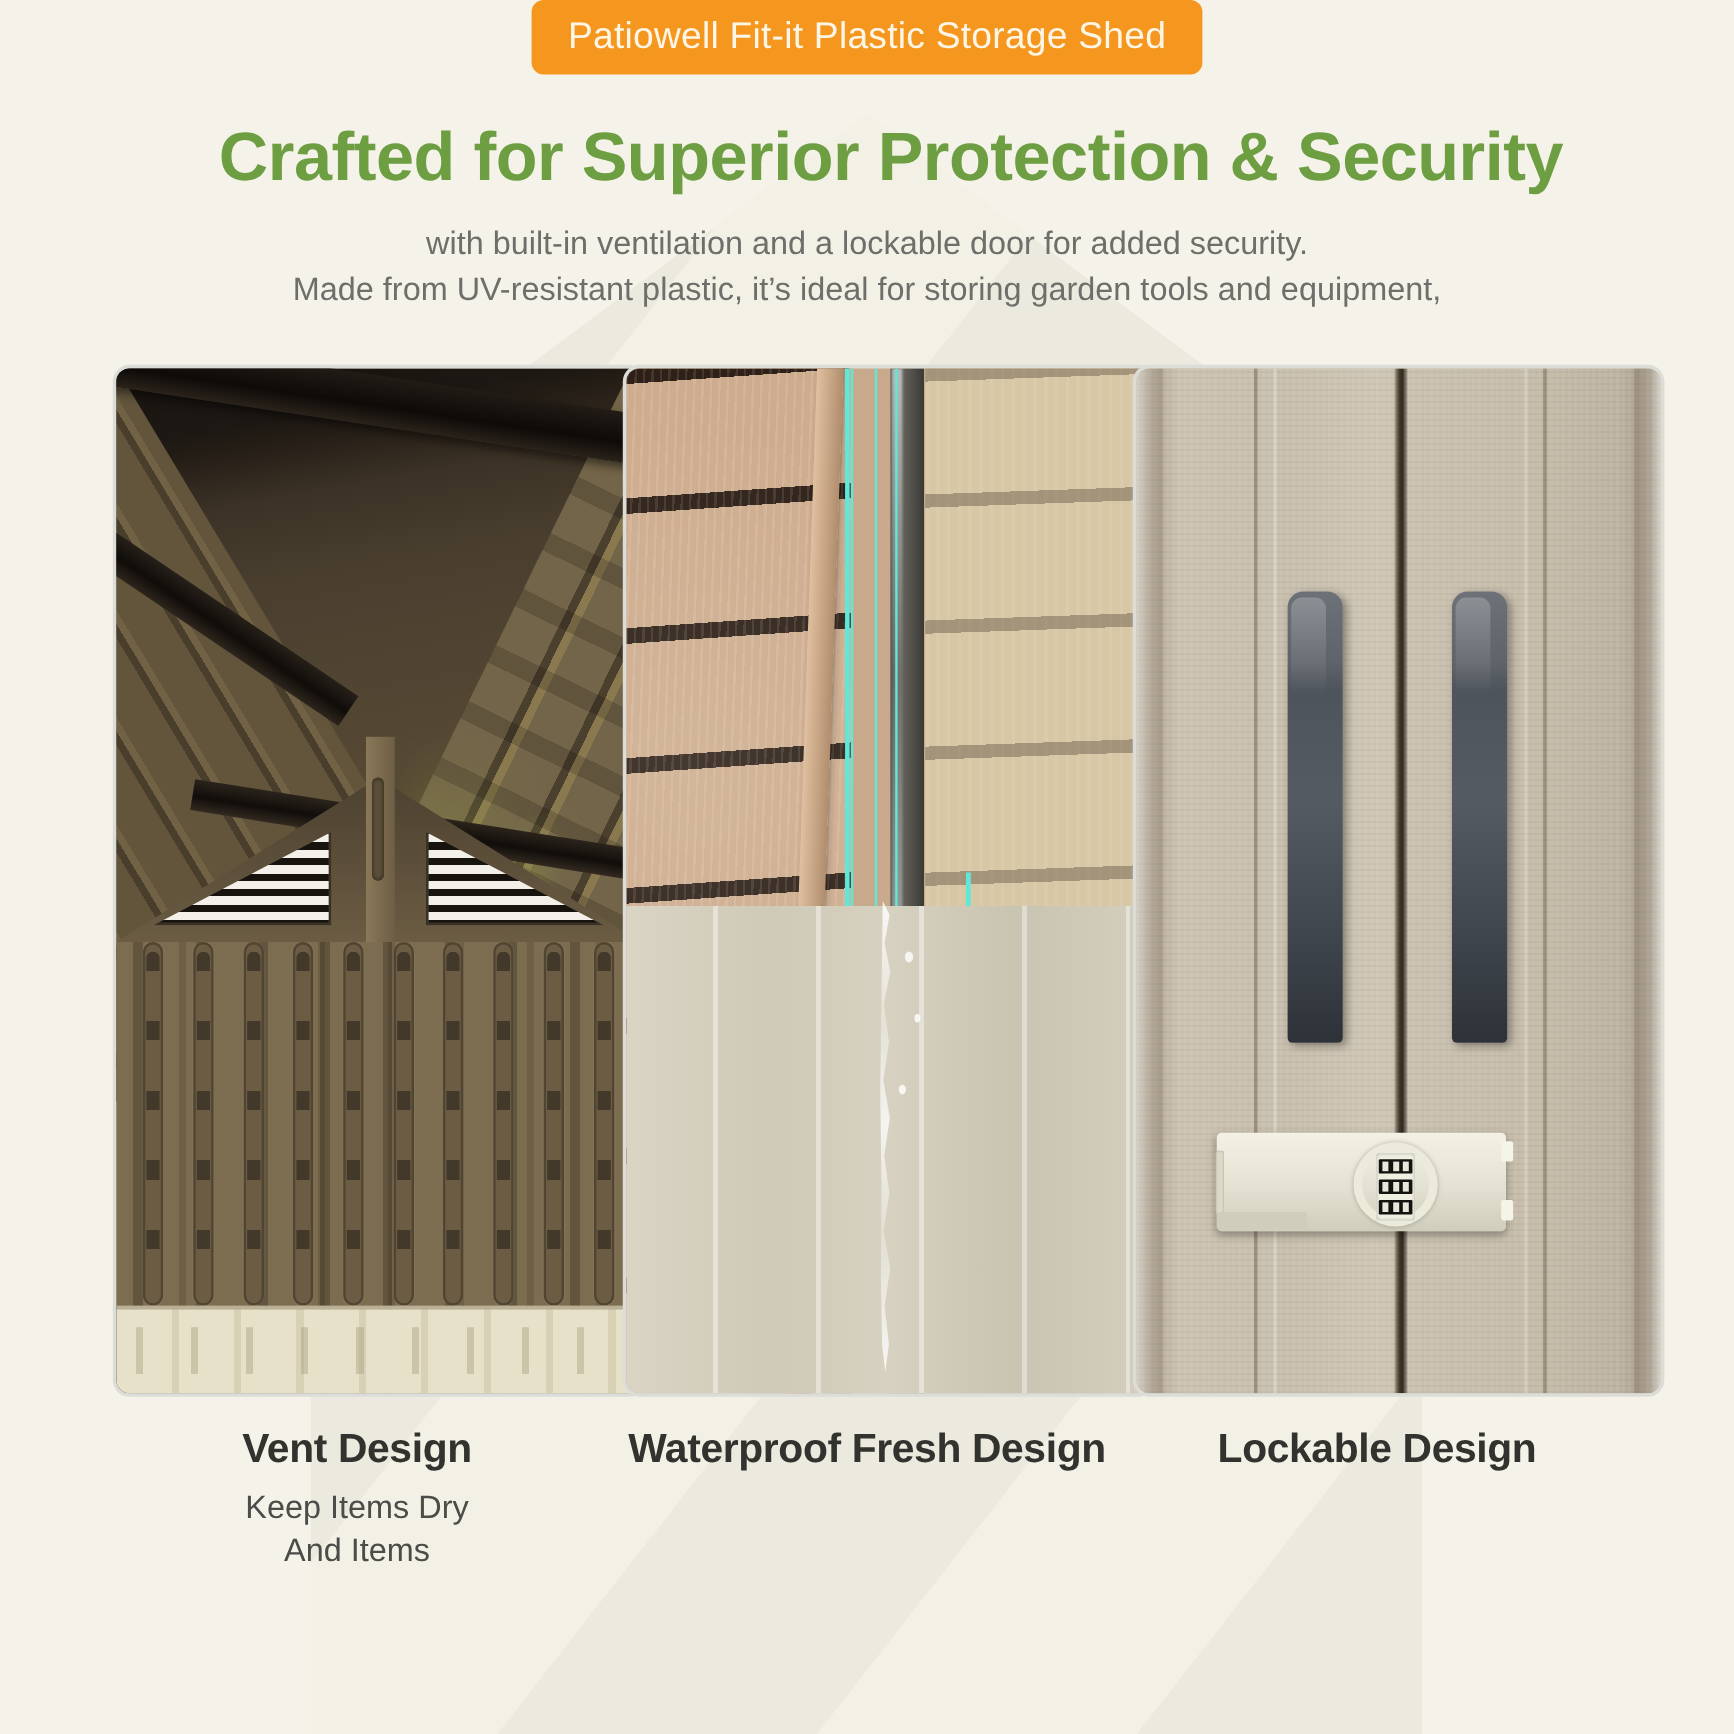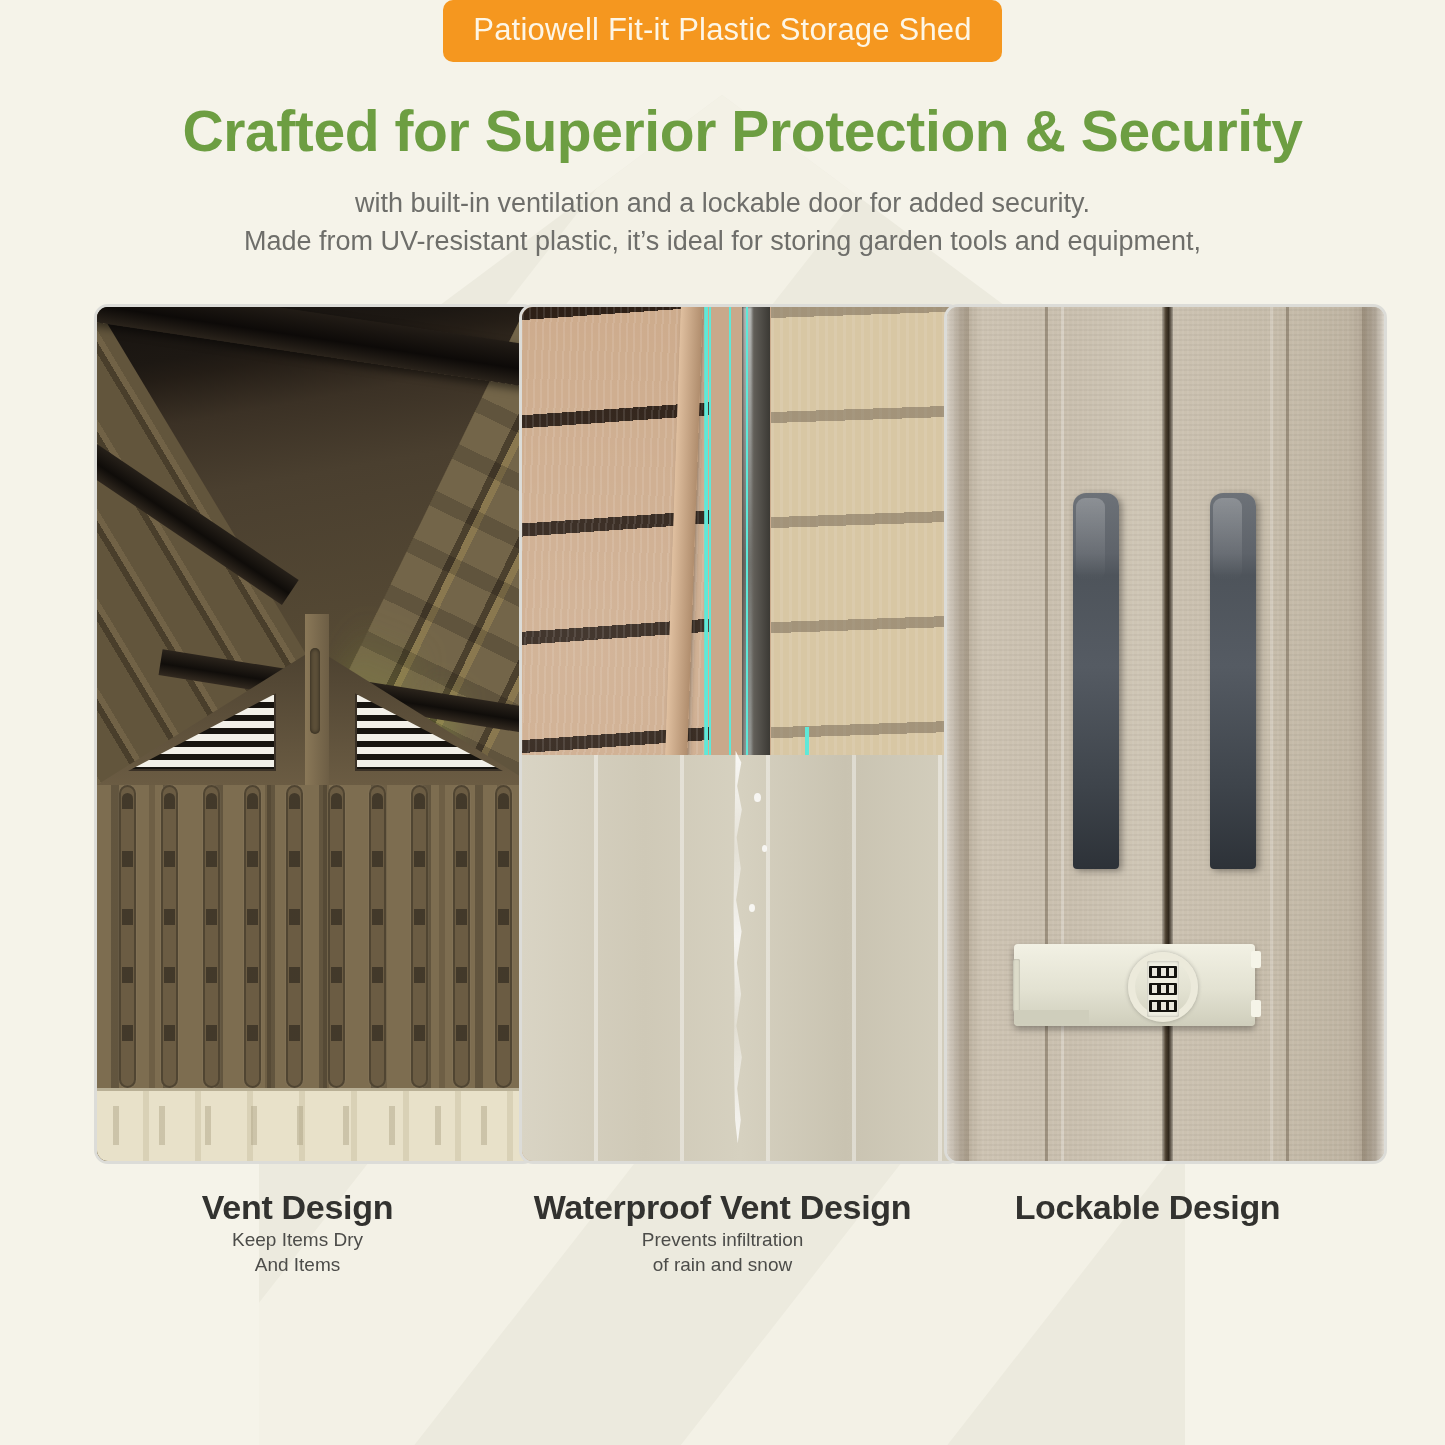--- a/index.html
+++ b/index.html
@@ -79,22 +79,23 @@
 
   .caption-title {
     margin-top: 24px;
     text-align: center;
     font-size: 34px;
     font-weight: bold;
     color: #32322f;
     letter-spacing: -.3px;
   }
   .caption-sub {
+    margin-top: 11px;
     text-align: center;
-    font-size: 19px;
+    font-size: 27px;
     line-height: 1.35;
     color: #4c4c49;
   }
 
   
   .p1-sky {
     position: absolute; inset: 0;
     background:
       linear-gradient(170deg, #171310 0%, #1d1813 7%, #241d16 9%, #3b3125 14%, #4a3f2f 22%, #554934 40%, #5d5138 60%, #5a4e36 100%);
   }
@@ -569,25 +570,21 @@
         <div class="p2-cyan"></div>
         <div class="p2-cyanA"></div>
         <div class="p2-cyanC"></div>
         <div class="p2-cyanB"></div>
         <div class="p2-wall"></div>
         <div class="p2-water"></div>
         <div class="p2-drop1"></div>
         <div class="p2-drop2"></div>
         <div class="p2-drop3"></div>
       </div>
-      <div class="caption-title">Waterproof Vent Design</div>
-      <div class="caption-sub">
-        <div>Prevents infiltration</div>
-        <div>of rain and snow</div>
-      </div>
+      <div class="caption-title">Waterproof Fresh Design</div>
     </div>
 
     <div class="panel-col">
       <div class="photo">
         <div class="p3-bg"></div>
         <div class="p3-tex"></div>
         <div class="p3-edgeL"></div>
         <div class="p3-edgeR"></div>
         <div class="p3-grv1"></div>
         <div class="p3-grv2"></div>

